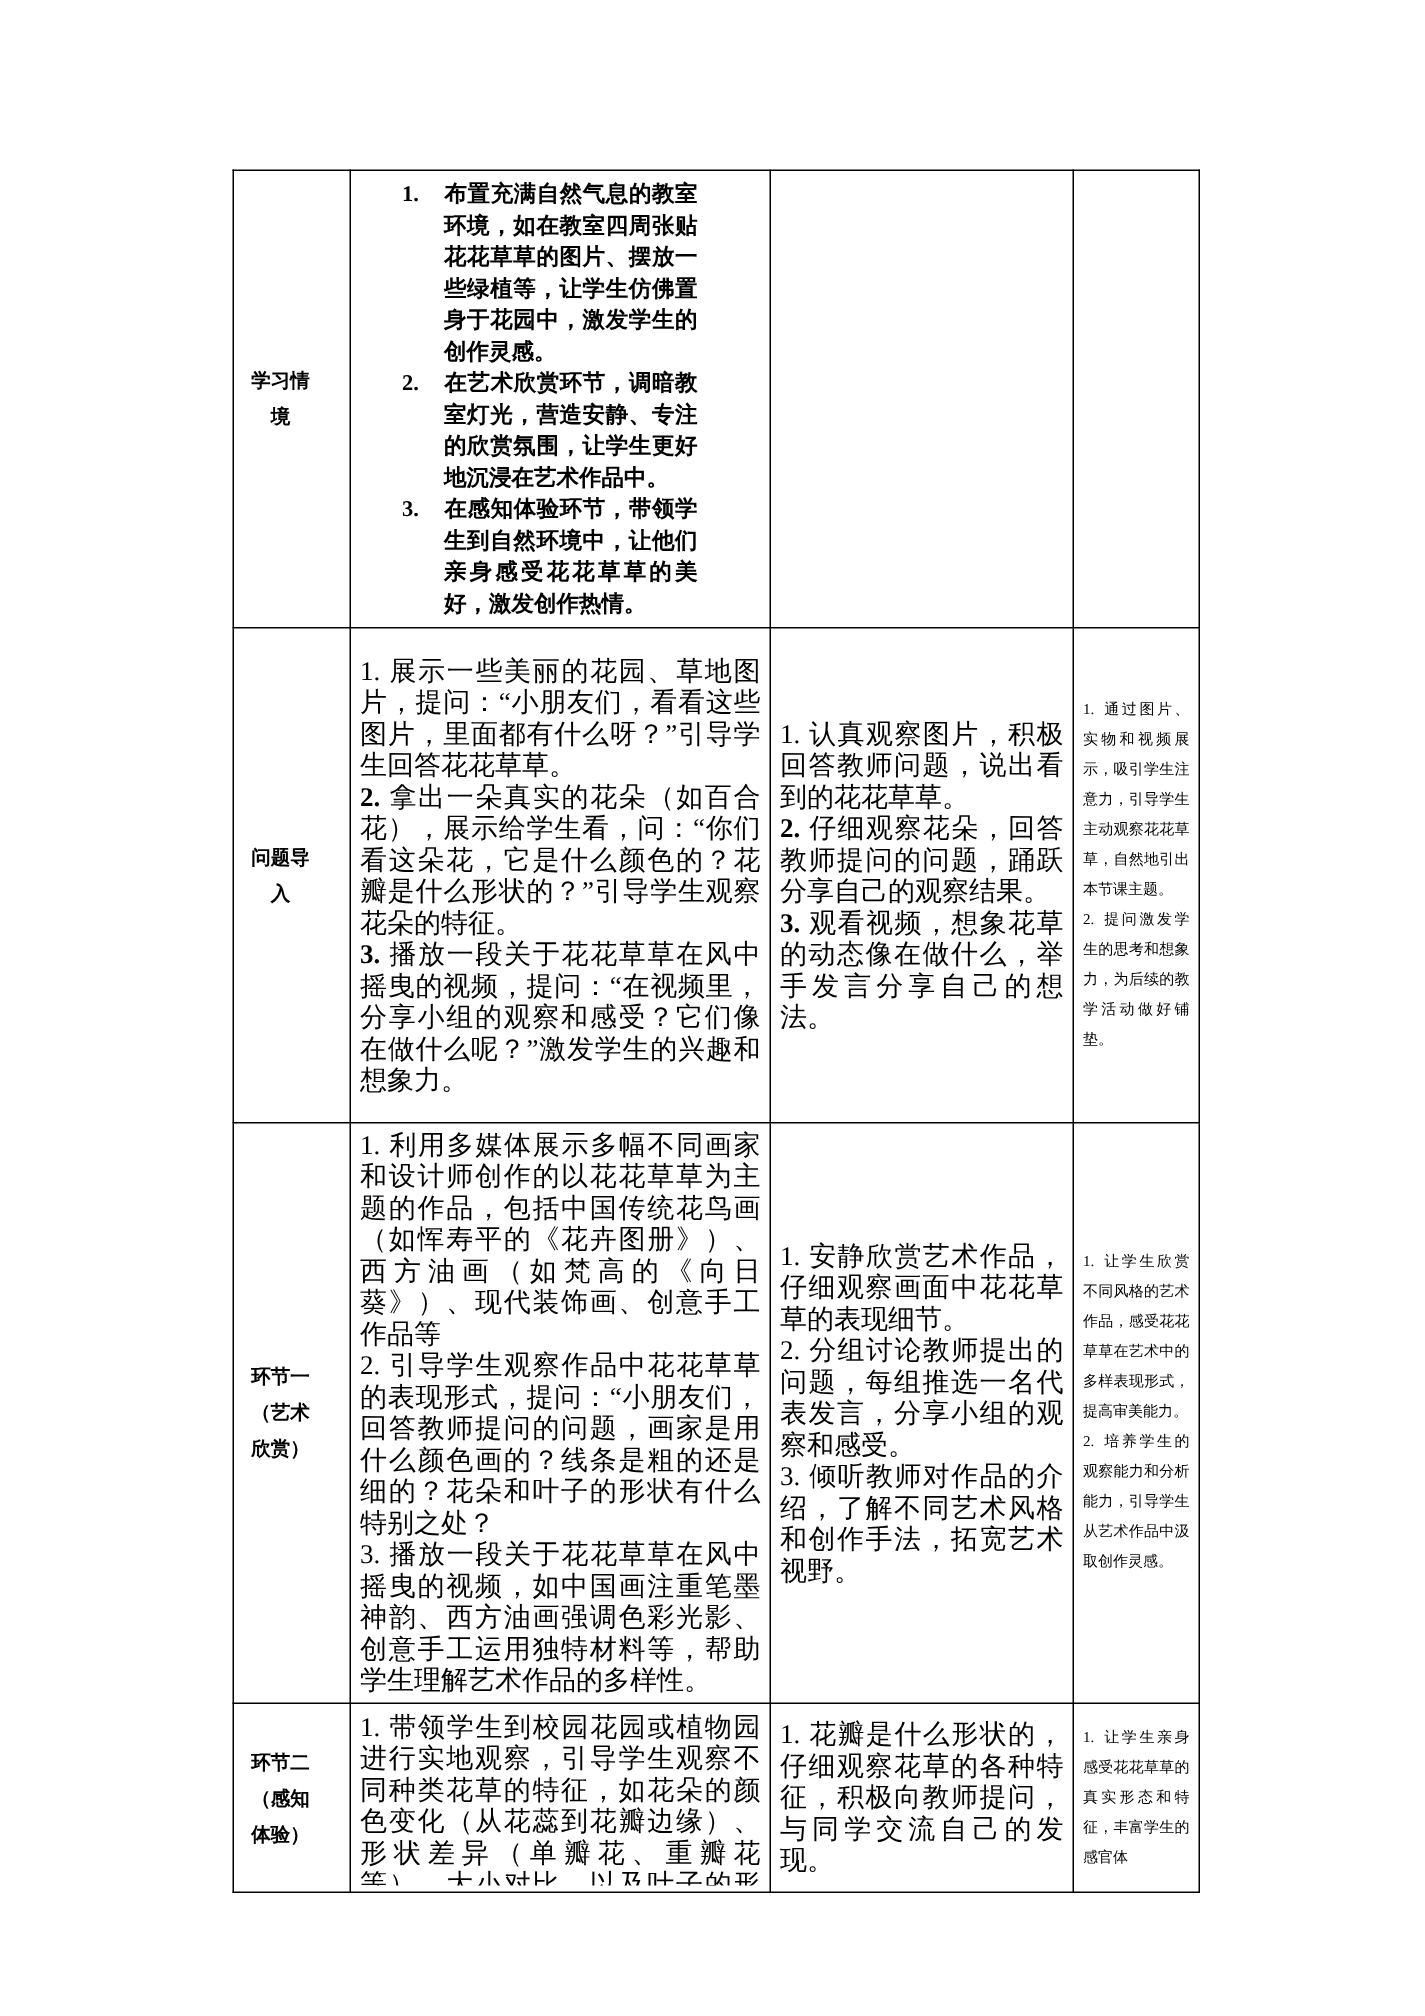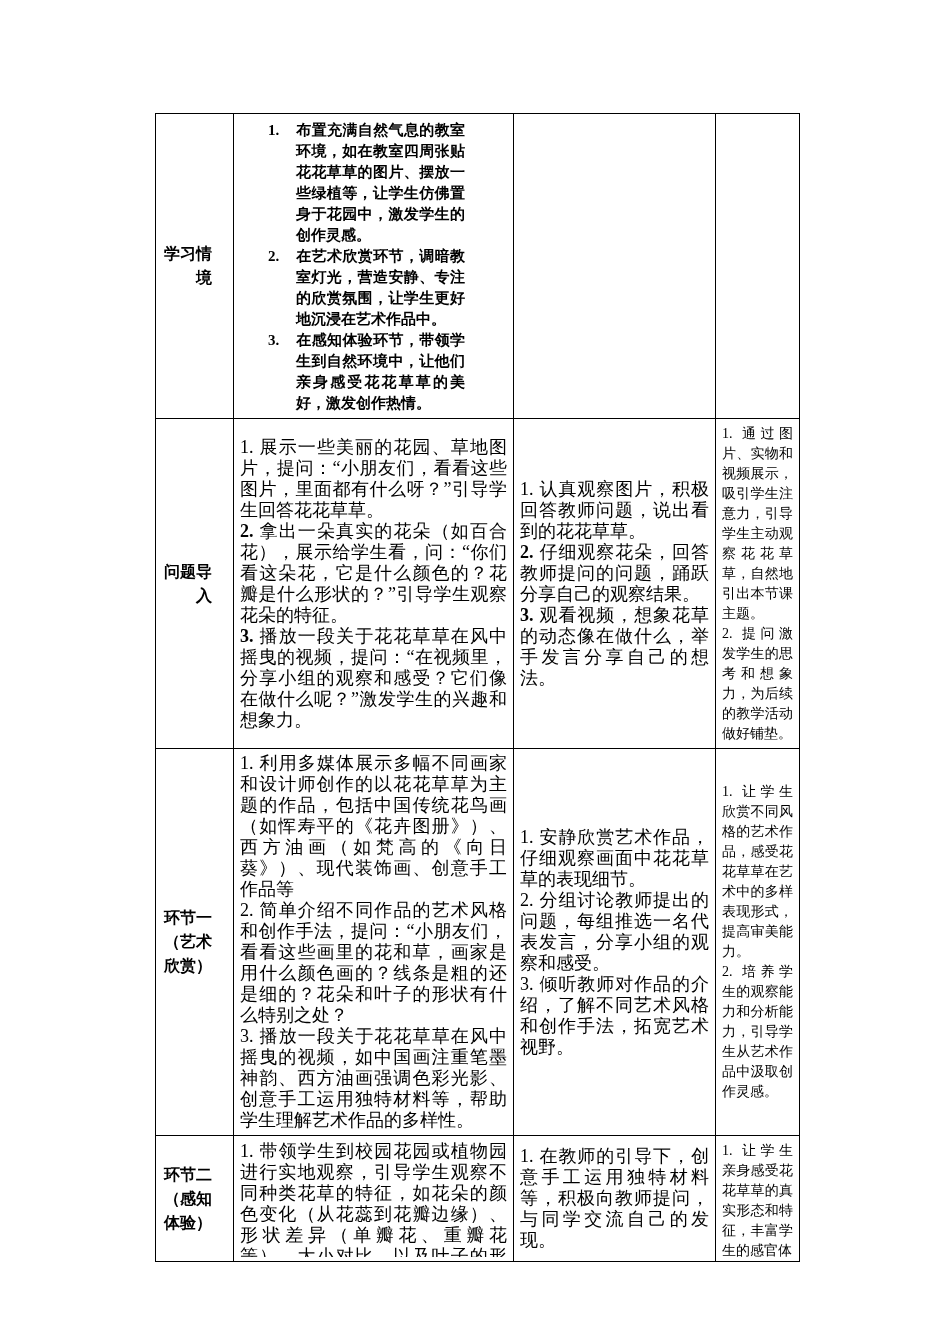--- a/index.html
+++ b/index.html
@@ -30,24 +30,24 @@
     padding: 4px 6px;
     vertical-align: middle;
     overflow: hidden;
   }
   td.c1 { vertical-align: middle; }
   td.c2 { vertical-align: top; }
   td.c3, td.c4 { vertical-align: middle; }
 
   .row-label {
     font-weight: bold;
-    font-size: 16px;
+    font-size: 13px;
     line-height: 24px;
     width: 50px;
-    text-align: right;
+    text-align: center;
   }
 
   
   .hang-list { margin: 2px 42px 0 28px; font-weight: bold; }
   .hang-item {
     font-size: 15px;
     line-height: 21px;
     text-align: justify;
     padding-left: 28px;
     text-indent: -28px;
@@ -63,21 +63,21 @@
   .para {
     font-size: 18px;
     line-height: 21px;
     text-align: justify;
     margin: 0;
   }
   .para .inum { margin-right: 5px; }
   .para .inum.b { font-weight: bold; }
 
   td.c4 .para {
-    font-size: 14px;
+    font-size: 10px;
     line-height: 20px;
   }
   .clip { max-height: 116px; overflow: hidden; }
 </style>
 </head>
 <body>
 
 <div class="page">
   <table class="lesson">
     <colgroup>
@@ -122,21 +122,21 @@
           <p class="para"><span class="inum">2.</span><span>提问激发学生的思考和想象力，为后续的教学活动做好铺垫。</span></p>
         </td>
       </tr>
 
       <tr style="height:365px">
         <td class="c1">
           <div class="row-label">环节一（艺术欣赏）</div>
         </td>
         <td class="c2">
           <p class="para"><span class="inum">1.</span><span>利用多媒体展示多幅不同画家和设计师创作的以花花草草为主题的作品，包括中国传统花鸟画（如恽寿平的《花卉图册》）、西方油画（如梵高的《向日葵》）、现代装饰画、创意手工作品等</span></p>
-          <p class="para"><span class="inum">2.</span><span>简单介绍不同作品的艺术风格和创作手法，提问：“小朋友们，看看这些画里的花和草，画家是用什么颜色画的？线条是粗的还是细的？花朵和叶子的形状有什么特别之处？</span></p>
+          <p class="para"><span class="inum">2.</span><span>引导学生观察作品中花花草草的表现形式，提问：“小朋友们，回答教师提问的问题，画家是用什么颜色画的？线条是粗的还是细的？花朵和叶子的形状有什么特别之处？</span></p>
           <p class="para"><span class="inum">3.</span><span>播放一段关于花花草草在风中摇曳的视频，如中国画注重笔墨神韵、西方油画强调色彩光影、创意手工运用独特材料等，帮助学生理解艺术作品的多样性。</span></p>
         </td>
         <td class="c3">
           <p class="para"><span class="inum">1.</span><span>安静欣赏艺术作品，仔细观察画面中花花草草的表现细节。</span></p>
           <p class="para"><span class="inum">2.</span><span>分组讨论教师提出的问题，每组推选一名代表发言，分享小组的观察和感受。</span></p>
           <p class="para"><span class="inum">3.</span><span>倾听教师对作品的介绍，了解不同艺术风格和创作手法，拓宽艺术视野。</span></p>
         </td>
         <td class="c4">
           <p class="para"><span class="inum">1.</span><span>让学生欣赏不同风格的艺术作品，感受花花草草在艺术中的多样表现形式，提高审美能力。</span></p>
           <p class="para"><span class="inum">2.</span><span>培养学生的观察能力和分析能力，引导学生从艺术作品中汲取创作灵感。</span></p>
@@ -147,21 +147,21 @@
         <td class="c1">
           <div class="row-label">环节二（感知体验）</div>
         </td>
         <td class="c2">
           <div class="clip">
             <p class="para"><span class="inum">1.</span><span>带领学生到校园花园或植物园进行实地观察，引导学生观察不同种类花草的特征，如花朵的颜色变化（从花蕊到花瓣边缘）、形状差异（单瓣花、重瓣花等）、大小对比，以及叶子的形状</span></p>
           </div>
         </td>
         <td class="c3">
           <div class="clip">
-            <p class="para"><span class="inum">1.</span><span>在教师的引导下，创意手工运用独特材料等，积极向教师提问，与同学交流自己的发现。</span></p>
+            <p class="para"><span class="inum">1.</span><span>花瓣是什么形状的，仔细观察花草的各种特征，积极向教师提问，与同学交流自己的发现。</span></p>
           </div>
         </td>
         <td class="c4">
           <div class="clip">
             <p class="para"><span class="inum">1.</span><span>让学生亲身感受花花草草的真实形态和特征，丰富学生的感官体</span></p>
           </div>
         </td>
       </tr>
 
     </tbody>

